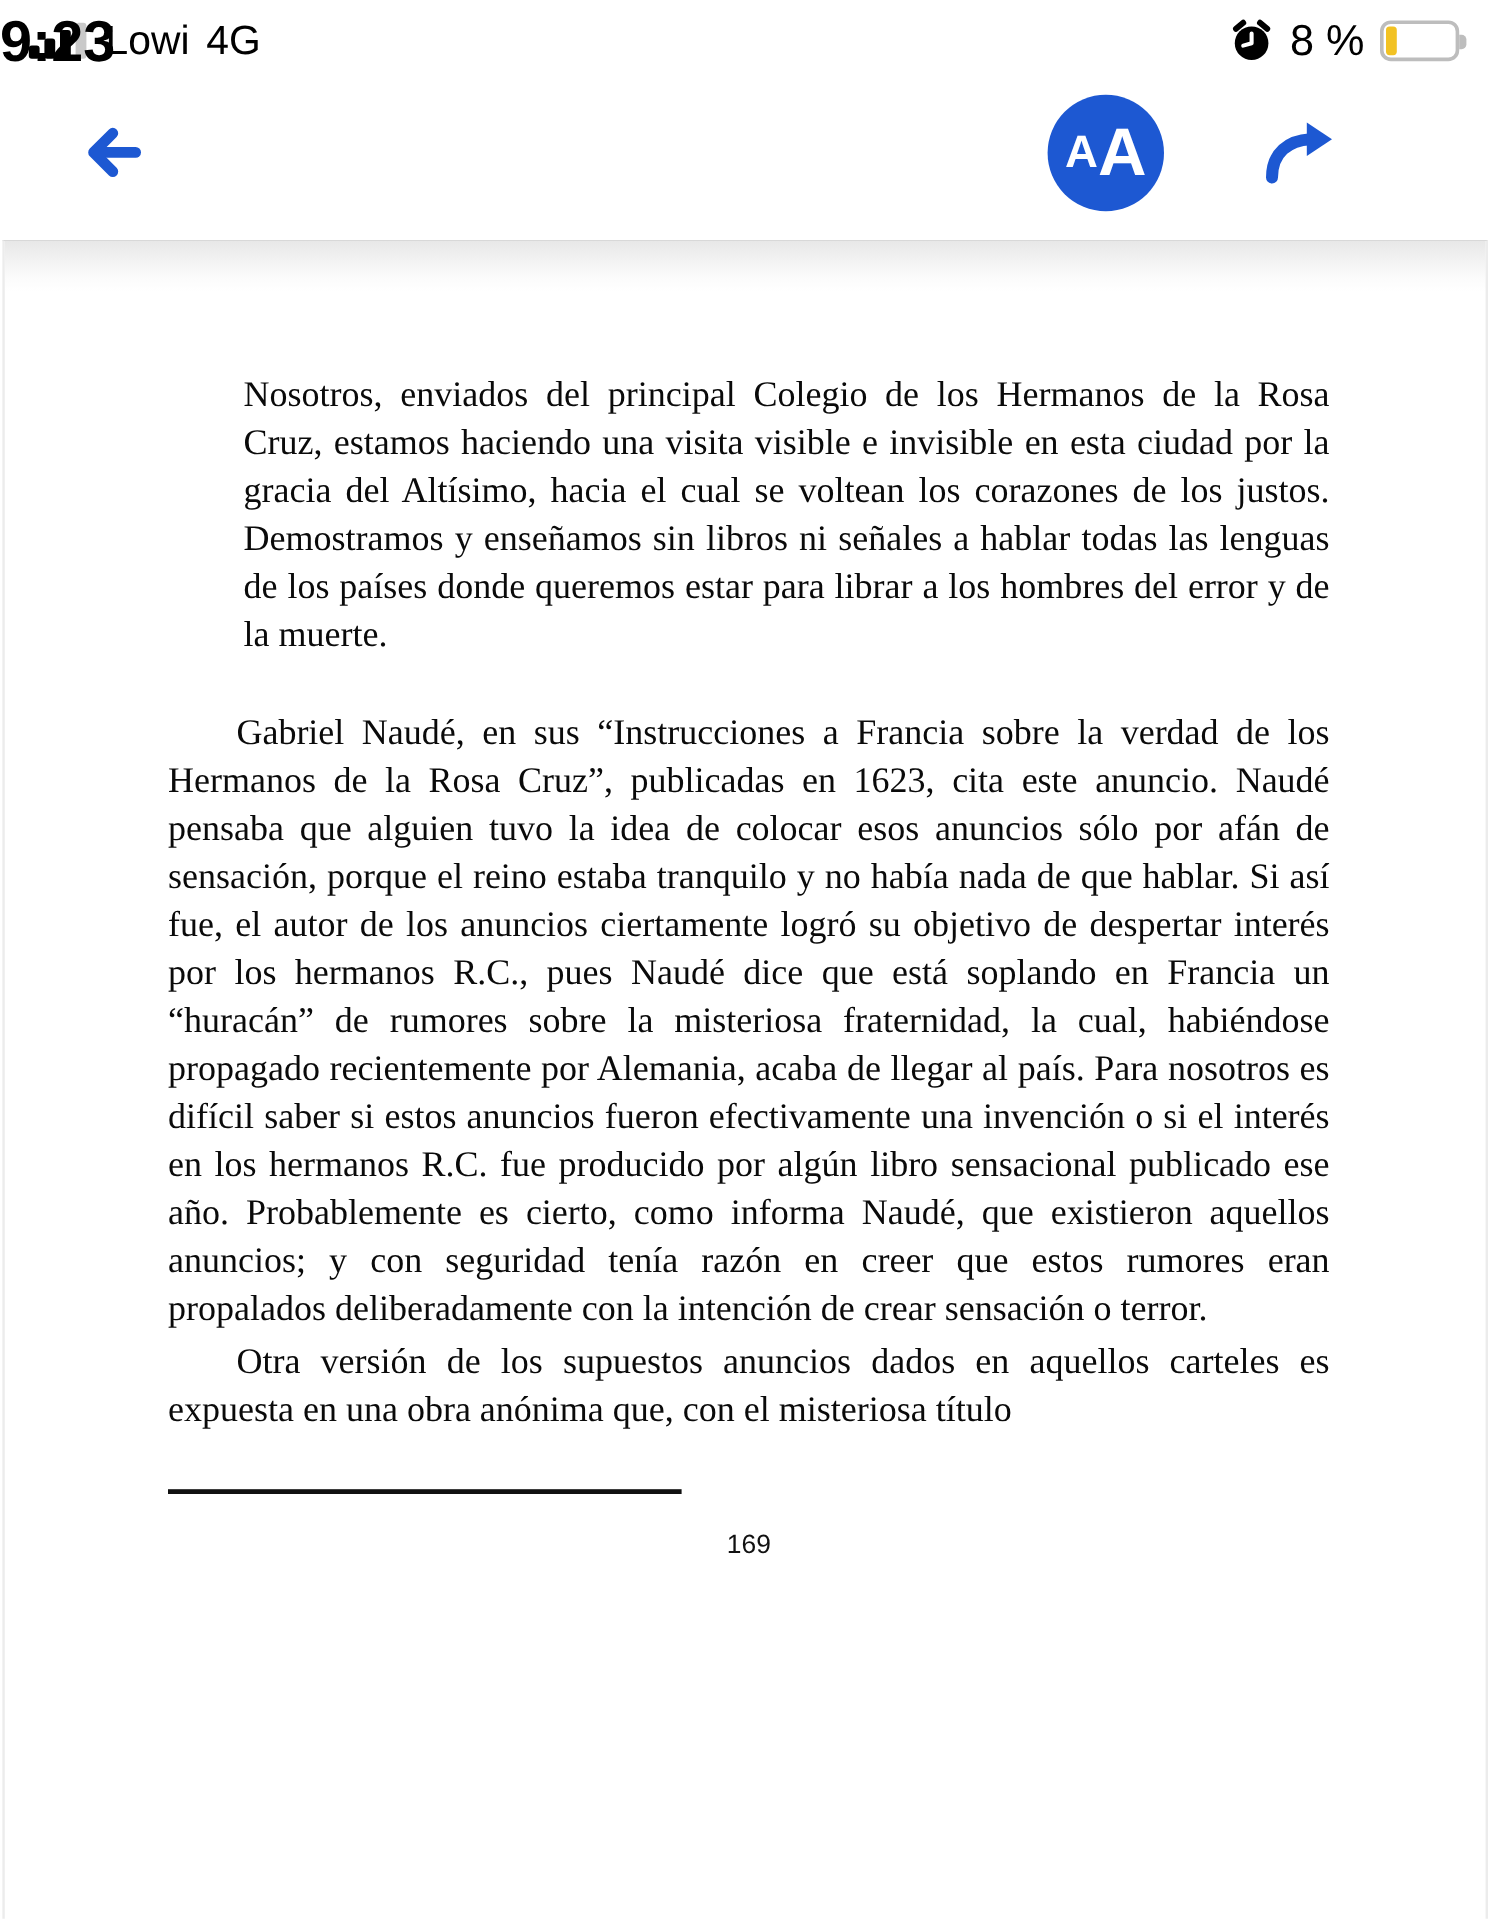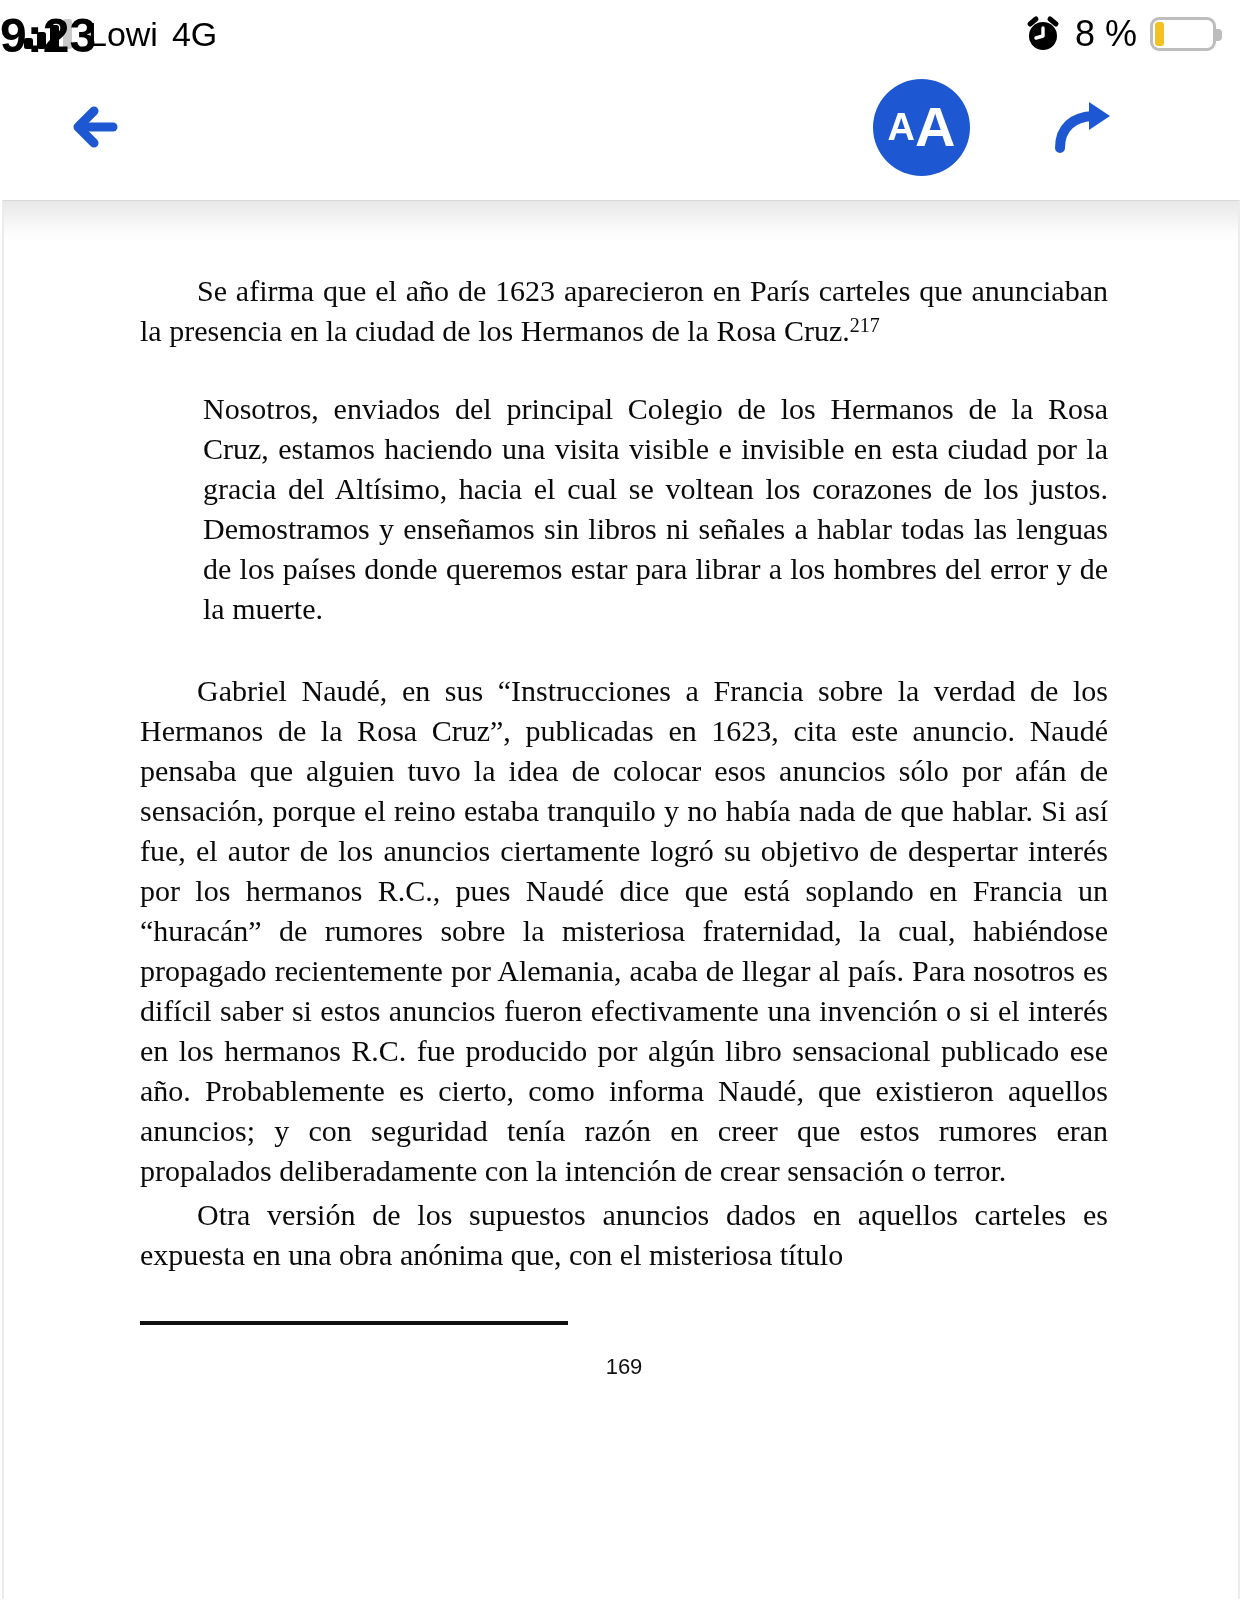--- a/index.html
+++ b/index.html
@@ -144,21 +144,20 @@
   </div>
   <svg class="share-btn" viewBox="0 0 62 54">
     <path d="M8 48 C8 27 22 17 40 16" stroke="#1d58d2" stroke-width="10" fill="none" stroke-linecap="round"></path>
     <polygon points="37,2 37,30 58,16" fill="#1d58d2"></polygon>
   </svg>
 </div>
 
 <div class="page-card">
   <div class="body-text">
 
-    <p><span>Se afirma que el año de 1623 aparecieron en París carteles que anunciaban la presencia en la ciudad de los Hermanos de la Rosa Cruz.</span><sup class="fnref">217</sup></p>
 
     <blockquote class="quote">Nosotros, enviados del principal Colegio de los Hermanos de la Rosa Cruz, estamos haciendo una visita visible e invisible en esta ciudad por la gracia del Altísimo, hacia el cual se voltean los corazones de los justos. Demostramos y enseñamos sin libros ni señales a hablar todas las lenguas de los países donde queremos estar para librar a los hombres del error y de la muerte.</blockquote>
 
     <p class="para-2">Gabriel Naudé, en sus “Instrucciones a Francia sobre la verdad de los Hermanos de la Rosa Cruz”, publicadas en 1623, cita este anuncio. Naudé pensaba que alguien tuvo la idea de colocar esos anuncios sólo por afán de sensación, porque el reino estaba tranquilo y no había nada de que hablar. Si así fue, el autor de los anuncios ciertamente logró su objetivo de despertar interés por los hermanos R.C., pues Naudé dice que está soplando en Francia un “huracán” de rumores sobre la misteriosa fraternidad, la cual, habiéndose propagado recientemente por Alemania, acaba de llegar al país. Para nosotros es difícil saber si estos anuncios fueron efectivamente una invención o si el interés en los hermanos R.C. fue producido por algún libro sensacional publicado ese año. Probablemente es cierto, como informa Naudé, que existieron aquellos anuncios; y con seguridad tenía razón en creer que estos rumores eran propalados deliberadamente con la intención de crear sensación o terror.</p>
 
     <p class="para-3">Otra versión de los supuestos anuncios dados en aquellos carteles es expuesta en una obra anónima que, con el misteriosa título</p>
 
     <hr class="footnote-sep">
 
 

